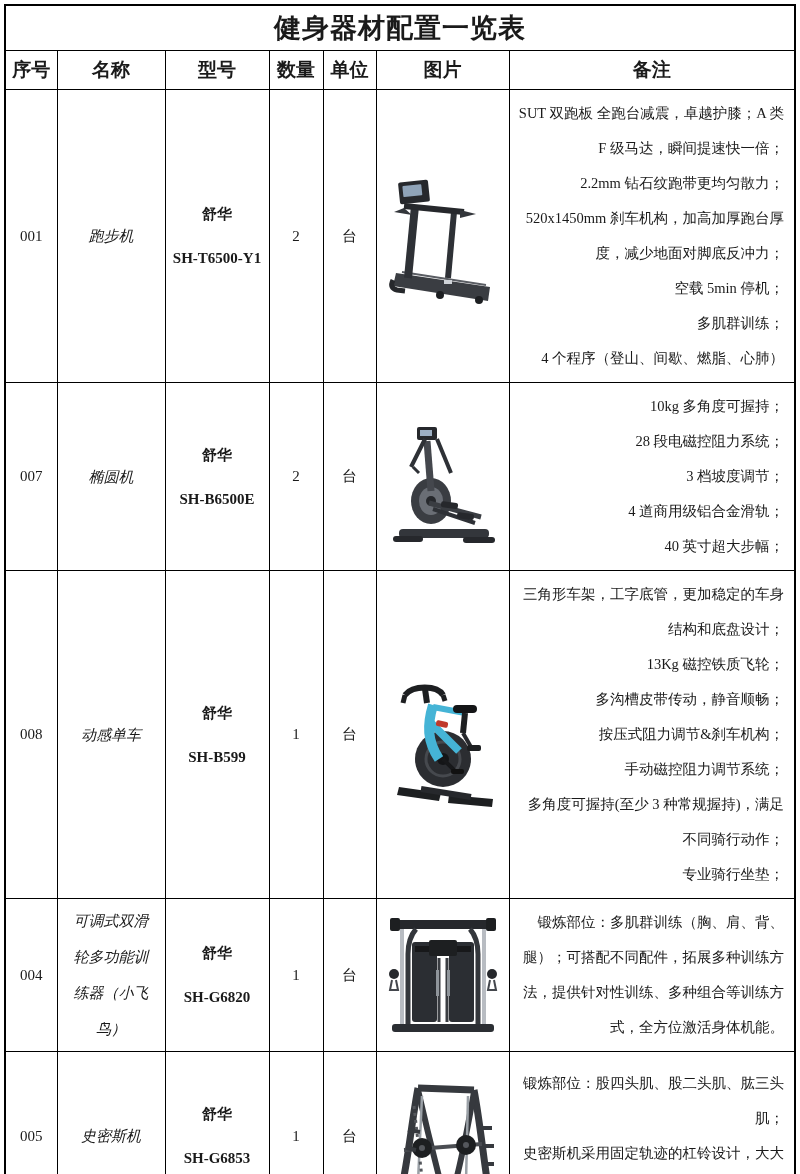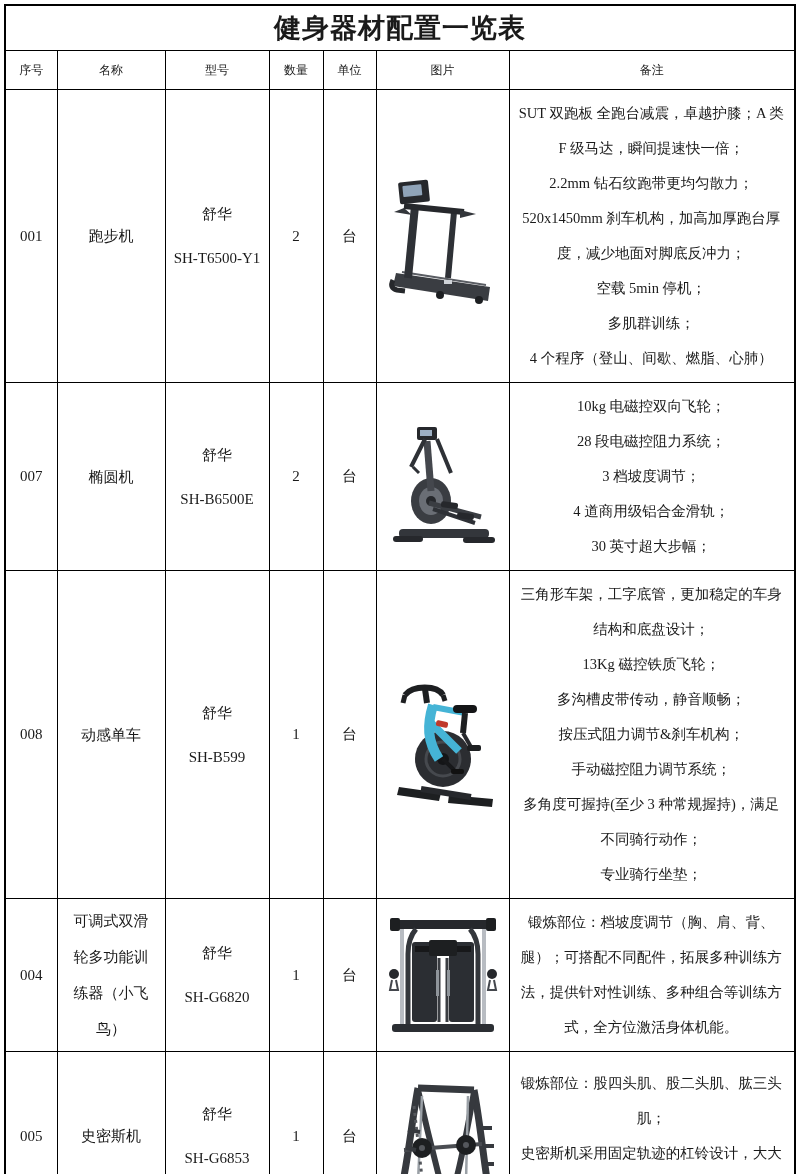--- a/index.html
+++ b/index.html
@@ -26,47 +26,47 @@
   }
   .title-cell{
     height:44px;
     font-family:"DejaVu Sans","Liberation Sans",sans-serif;
     font-weight:bold;
     font-size:27px;
     letter-spacing:1px;
   }
   th{
     height:38px;
-    font-size:12px;
-    font-weight:normal;
+    font-size:19px;
+    font-weight:bold;
   }
   .c-no{width:52px;}
   .c-name{width:108px;}
   .c-model{width:104px;}
   .c-qty{width:54px;}
   .c-unit{width:53px;}
   .c-img{width:133px;}
   .c-rem{width:auto;}
   .r1{height:288px;}
   .r2{height:185px;}
   .r3{height:317px;}
   .r4{height:153px;}
   .r5{height:170px;}
   td{ font-size:15px; }
-  .name-cell{ padding:0 13px; line-height:36px; }
-  .model-cell div{ line-height:44px; }
+  .name-cell{ padding:0 13px; line-height:36px;font-style:italic; }
+  .model-cell div{ line-height:44px;font-weight:bold; }
   .remarks{
     text-align:left;
     padding:6px 10px 6px 9px;
     font-size:14.5px;
   }
   .remarks p{
     margin:0;
     line-height:35px;
-    text-align:center;
+    text-align:right;
   }
   .img-cell svg{ display:block; margin:0 auto; }
 </style>
 </head>
 <body>
 
 <div class="sheet">
 <table>
   <colgroup>
     <col class="c-no">
@@ -155,25 +155,25 @@
         <path d="M54 32 L68 66" stroke="#2e3136" stroke-width="4" fill="none"></path>
         <path d="M30 60 L36 66" stroke="#2e3136" stroke-width="3" fill="none"></path>
         <path d="M46 96 L98 110" stroke="#3a3d42" stroke-width="5" fill="none"></path>
         <path d="M50 102 L92 116" stroke="#2e3136" stroke-width="4" fill="none"></path>
         <rect x="58" y="95" width="17" height="6" rx="2" fill="#26282c" transform="rotate(8 66 98)"></rect>
         <rect x="74" y="106" width="17" height="6" rx="2" fill="#26282c" transform="rotate(8 82 109)"></rect>
       </svg>
     </td>
     <td>
       <div class="remarks">
-              <p>10kg 电磁控双向飞轮；</p>
+              <p>10kg 多角度可握持；</p>
               <p>28 段电磁控阻力系统；</p>
               <p>3 档坡度调节；</p>
               <p>4 道商用级铝合金滑轨；</p>
-              <p>30 英寸超大步幅；</p>
+              <p>40 英寸超大步幅；</p>
             </div>
     </td>
   </tr>
 
   <tr class="r3">
     <td>008</td>
     <td class="name-cell">动感单车</td>
     <td class="model-cell">
       <div>舒华</div>
       <div>SH-B599</div>
@@ -245,21 +245,21 @@
         <rect x="65" y="64" width="3" height="26" fill="#8f959b"></rect>
         <circle cx="12" cy="68" r="5" fill="#26282c"></circle>
         <circle cx="110" cy="68" r="5" fill="#26282c"></circle>
         <path d="M10 74 L8 84 L16 84 L14 74" fill="none" stroke="#44474d" stroke-width="2"></path>
         <path d="M108 74 L106 84 L114 84 L112 74" fill="none" stroke="#44474d" stroke-width="2"></path>
         <rect x="10" y="118" width="102" height="8" rx="3" fill="#2b2e33"></rect>
       </svg>
     </td>
     <td>
       <div class="remarks">
-              <p>锻炼部位：档坡度调节（胸、肩、背、腿）；可搭配不同配件，拓展多种训练方法，提供针对性训练、多种组合等训练方式，全方位激活身体机能。</p>
+              <p>锻炼部位：多肌群训练（胸、肩、背、腿）；可搭配不同配件，拓展多种训练方法，提供针对性训练、多种组合等训练方式，全方位激活身体机能。</p>
             </div>
     </td>
   </tr>
 
   <tr class="r5">
     <td>005</td>
     <td class="name-cell">史密斯机</td>
     <td class="model-cell">
       <div>舒华</div>
       <div>SH-G6853</div>

